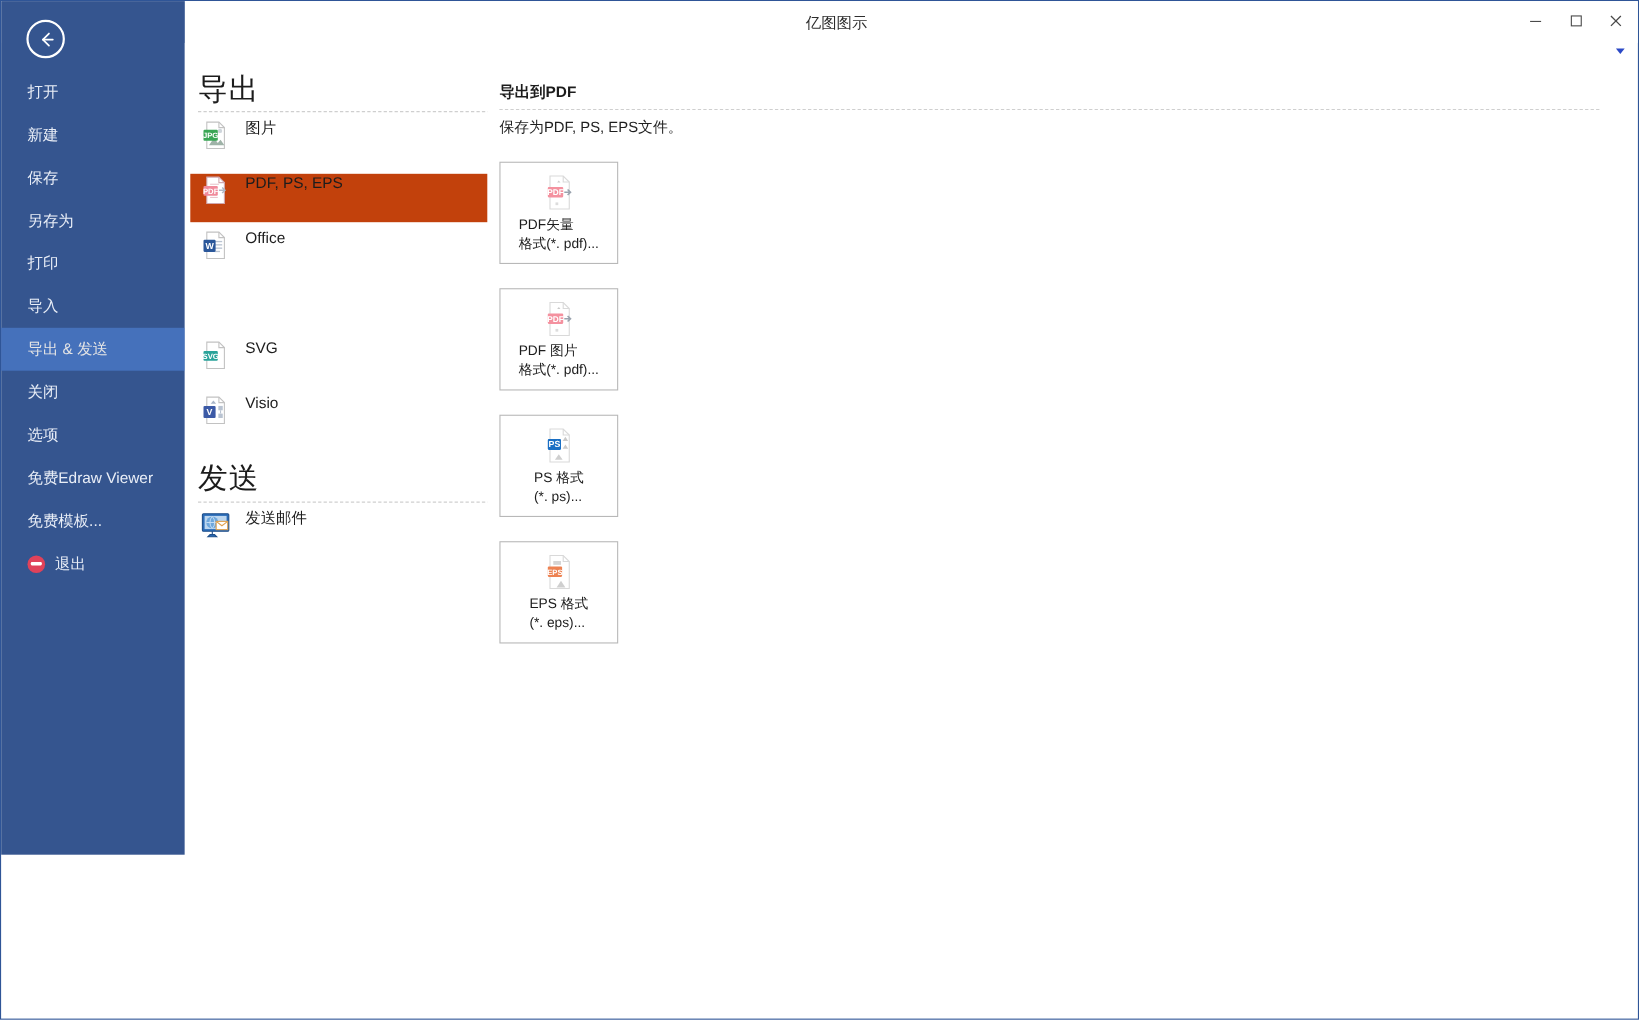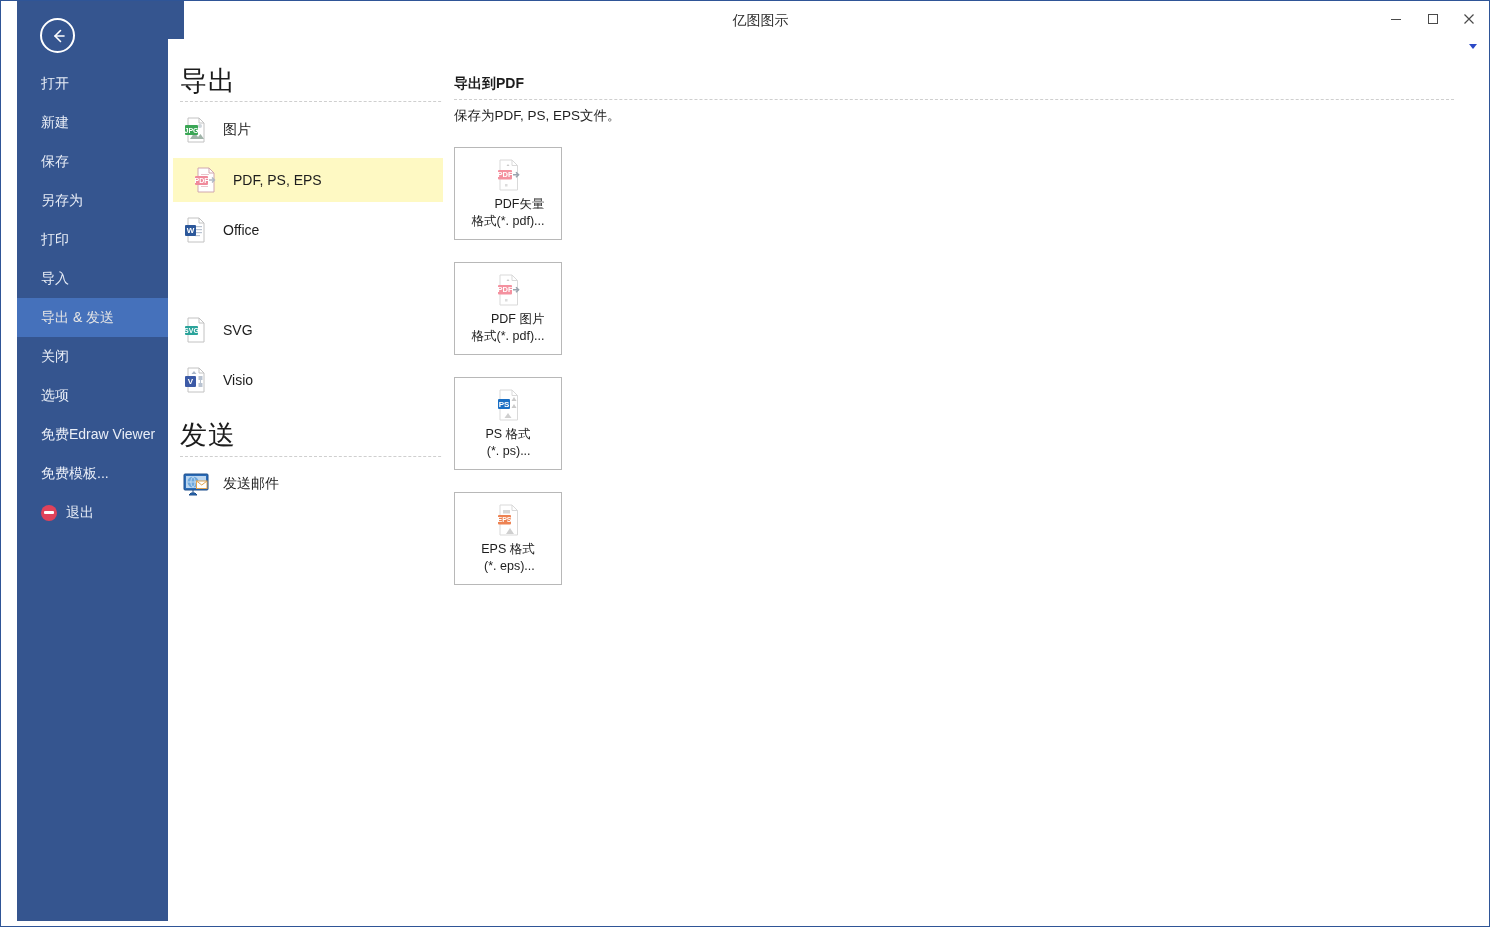--- a/index.html
+++ b/index.html
@@ -50,23 +50,22 @@
   #account .caret {
     width: 0; height: 0;
     border-left: 4px solid transparent;
     border-right: 4px solid transparent;
     border-top: 5px solid #2b49c6;
   }
 
   
   #sidebar {
     position: absolute; left: 0; top: 0;
-    width: 167px; height: 920px;
+    width: 167px; height: 776px;
     background: #35558f;
-    margin-left: 16px;
   }
   #back-button {
     position: absolute; left: 23px; top: 17px;
     width: 35px; height: 35px;
     border: 2px solid #ffffff;
     border-radius: 50%;
     display: flex; align-items: center; justify-content: center;
     cursor: default;
   }
   #back-button svg { display: block; }
@@ -107,24 +106,24 @@
     letter-spacing: 1px;
   }
   .col-rule {
     position: absolute; left: 12px;
     width: 276px; height: 0;
     border-top: 1px dashed #cfcfcf;
   }
   .exp-item {
     position: absolute; left: 5px;
     width: 285px; height: 44px;
-    display: flex; align-items: center;
-    cursor: default;
-  }
-  .exp-item.selected { background: #fef9c3; padding-left: 10px; }
+    display: flex; align-items: flex-start;
+    cursor: default;
+  }
+  .exp-item.selected { background: #c2410c; }
   .exp-item .exp-icon {
     width: 30px; height: 30px; margin-left: 8px; margin-right: 12px;
     flex: none; position: relative;
   }
   .exp-item .exp-label {
     font-size: 14px; color: #1d1d1d;
   }
 
   
   #vdivider {
@@ -161,21 +160,21 @@
     align-items: center; justify-content: flex-start;
     cursor: default;
   }
   .fmt-card .fmt-icon {
     margin-top: 9px; width: 36px; height: 36px; flex: none;
     position: relative;
   }
   .fmt-card .fmt-text {
     margin-top: 3px;
     font-size: 12.5px; color: #1d1d1d;
-    text-align: right; line-height: 17px;
+    text-align: left; line-height: 17px;
     white-space: pre-line;
   }
 </style>
 </head>
 <body>
 
 <div id="window">
 
   <div id="titlebar">
     <div id="title-text">亿图图示</div>

